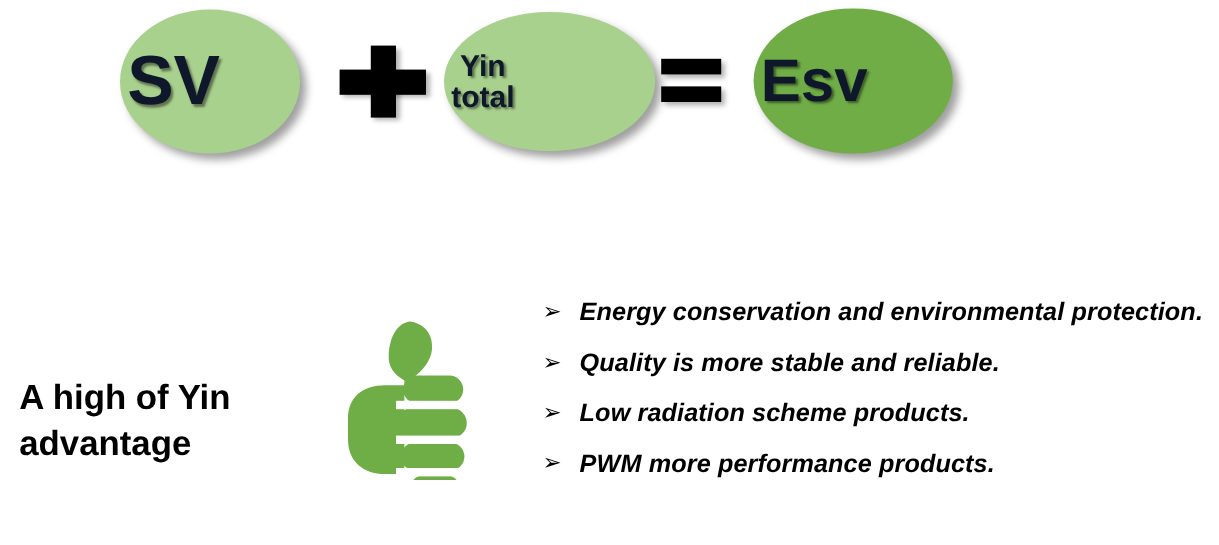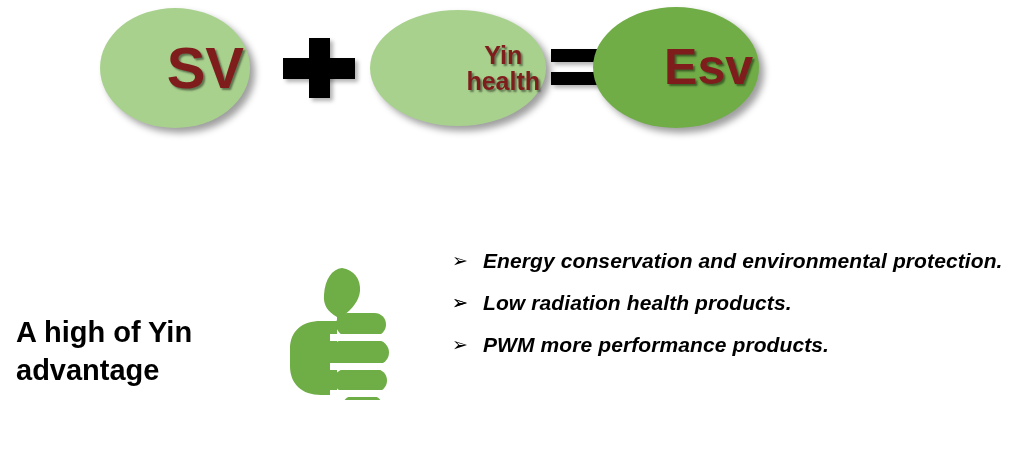--- a/index.html
+++ b/index.html
@@ -28,23 +28,23 @@
     top: 0;
     width: 1016px;
     height: 140px;
   }
 
   .ellipse {
     position: absolute;
     border-radius: 50%;
     display: flex;
     align-items: center;
-    justify-content: flex-end;
+    justify-content: flex-start;
     text-align: center;
-    color: #7f1d1d;
+    color: #0f172a;
     font-weight: bold;
     box-shadow: 5px 5px 7px rgba(0, 0, 0, 0.38);
     line-height: 1.06;
   }
 
   .ellipse-label {
     text-shadow: 2px 2px 2px rgba(0, 0, 0, 0.45);
     display: block;
     padding: 0 6px;
   }
@@ -61,21 +61,21 @@
   #ellipse-yin {
     left: 370px;
     top: 10px;
     width: 176px;
     height: 116px;
     background: #a9d18e;
     font-size: 25px;
   }
 
   #ellipse-esv {
-    left: 593px;
+    left: 628px;
     top: 7px;
     width: 166px;
     height: 121px;
     background: #70ad47;
     font-size: 50px;
   }
 
   
   #operator-plus {
     position: absolute;
@@ -197,21 +197,21 @@
     </div>
 
     <div id="operator-plus">
       <div class="bar-h"></div>
       <div class="bar-v"></div>
     </div>
 
     <div class="ellipse" id="ellipse-yin">
       <span class="ellipse-label">
         <span>Yin</span><br>
-        <span>health</span>
+        <span>total</span>
       </span>
     </div>
 
     <div id="operator-equals">
       <div class="bar-eq top"></div>
       <div class="bar-eq bottom"></div>
     </div>
 
     <div class="ellipse" id="ellipse-esv">
       <span class="ellipse-label">Esv</span>
@@ -250,24 +250,25 @@
       </svg>
     </div>
 
     <ul class="bullet-list">
       <li class="bullet-item">
         <span class="bullet-marker">➢</span>
         <span class="bullet-text">Energy conservation and environmental protection.</span>
       </li>
       <li class="bullet-item">
         <span class="bullet-marker">➢</span>
-      </li>
-      <li class="bullet-item">
-        <span class="bullet-marker">➢</span>
-        <span class="bullet-text">Low radiation health products.</span>
+        <span class="bullet-text">Quality is more stable and reliable.</span>
+      </li>
+      <li class="bullet-item">
+        <span class="bullet-marker">➢</span>
+        <span class="bullet-text">Low radiation scheme products.</span>
       </li>
       <li class="bullet-item">
         <span class="bullet-marker">➢</span>
         <span class="bullet-text">PWM more performance products.</span>
       </li>
     </ul>
 
   </div>
 
 </div>

